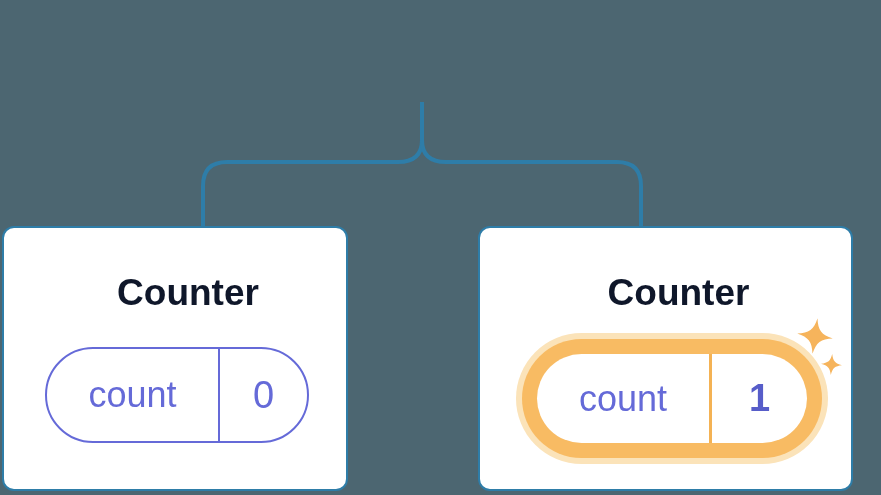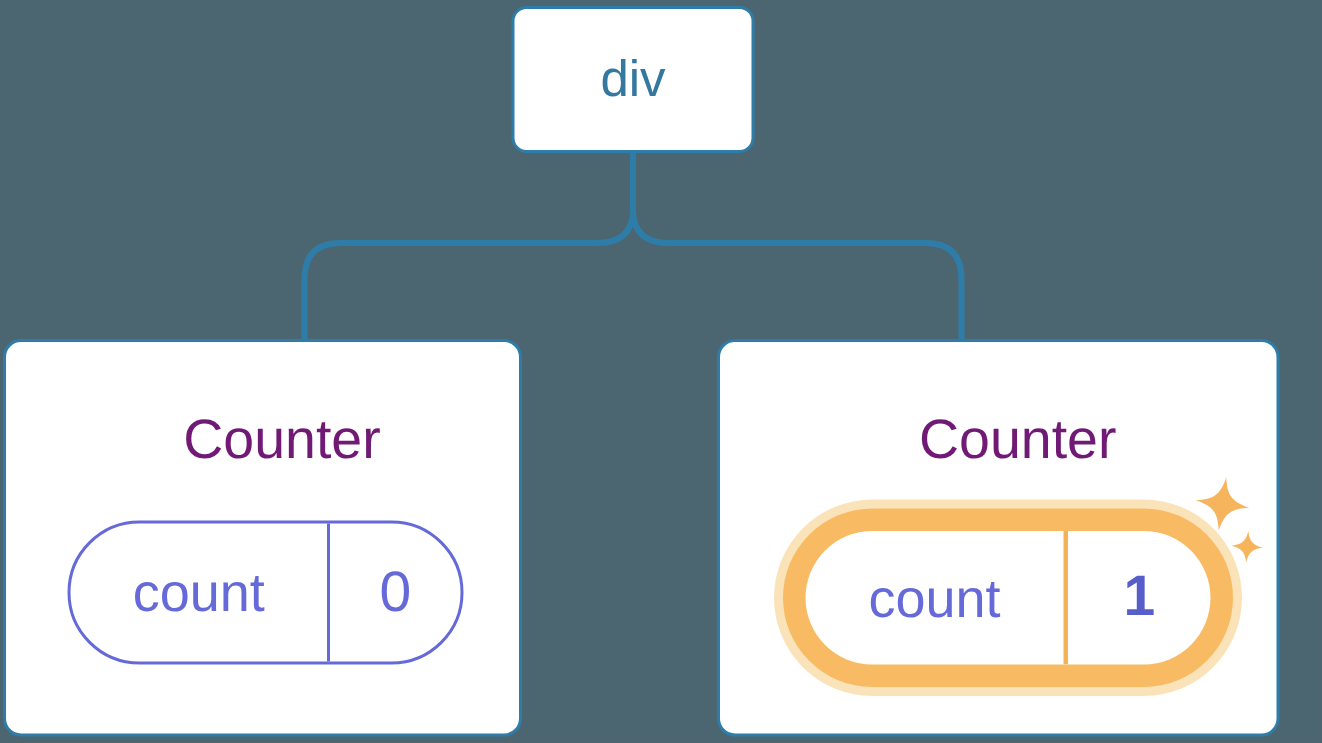--- a/index.html
+++ b/index.html
@@ -51,22 +51,22 @@
   }
   .card.left  { left: 2px;   width: 346px; }
   .card.right { left: 478px; width: 375px; }
   .card-title {
     position: absolute;
     left: 0;
     right: 0;
     top: 44px;
     text-align: center;
     font-size: 37px;
-    font-weight: 400;
-    color: #701a75;
+    font-weight: 700;
+    color: #0f172a;
     padding-left: 26px;
   }
   
   .pill {
     position: absolute;
     left: 41px;
     top: 119px;
     width: 264px;
     height: 96px;
     border: 2px solid #656AD8;
@@ -150,23 +150,20 @@
 </head>
 <body>
 
 <div class="stage">
 
   <svg class="connectors" viewBox="0 0 881 495">
     <path d="M422 102 L422 140 Q422 162 398 162 L227 162 Q203 162 203 186 L203 227" fill="none" stroke="#2E7DA8" stroke-width="4"></path>
     <path d="M422 140 Q422 162 446 162 L617 162 Q641 162 641 186 L641 227" fill="none" stroke="#2E7DA8" stroke-width="4"></path>
   </svg>
 
-  <div class="node-root">
-    <span>div</span>
-  </div>
 
   <div class="card left">
     <div class="card-title">Counter</div>
     <div class="pill">
       <span class="cell-key">count</span>
       <span class="divider"></span>
       <span class="cell-val">0</span>
     </div>
   </div>
 

